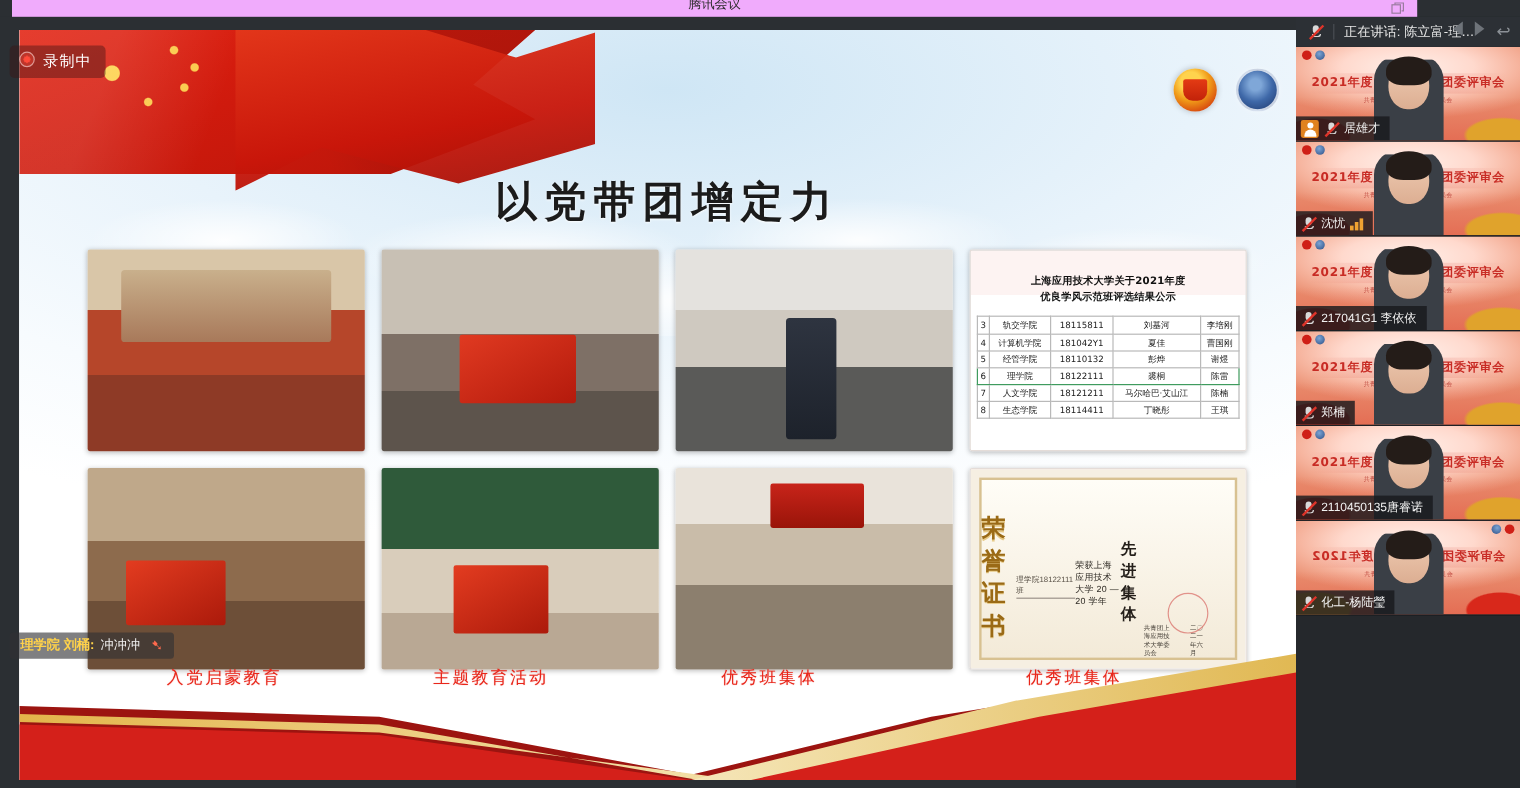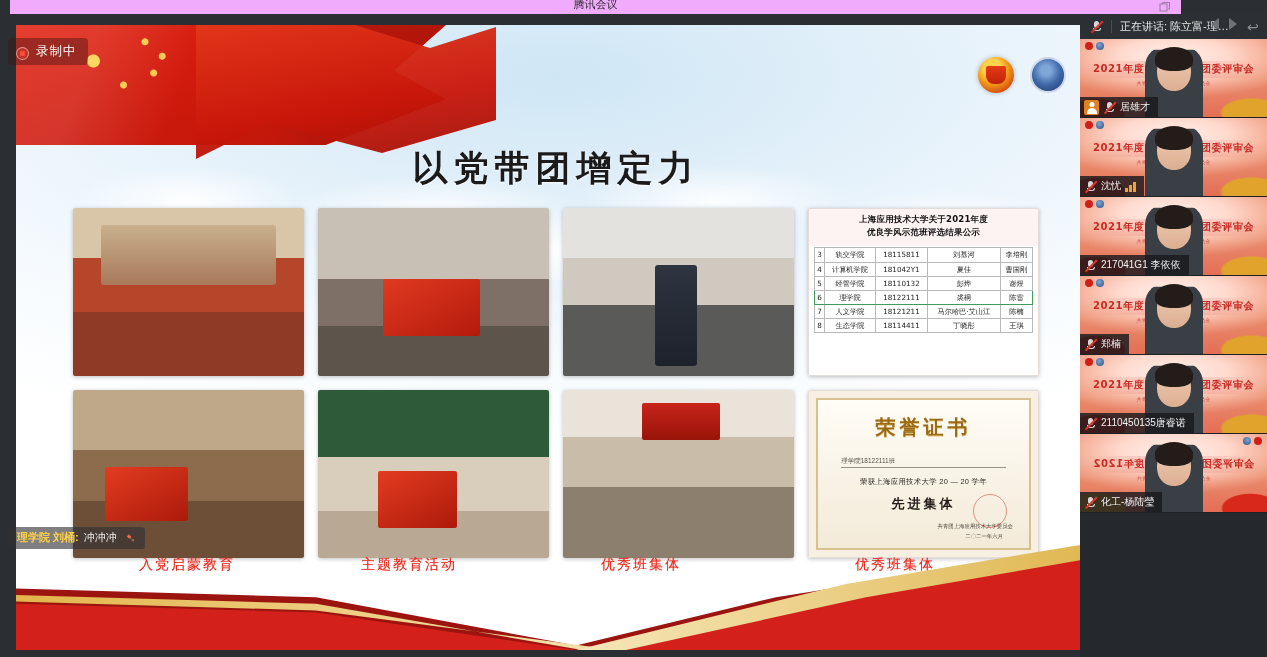--- a/index.html
+++ b/index.html
@@ -123,21 +123,21 @@
   .ph5::after{ content:""; position:absolute; left:14%; top:46%; width:36%; height:32%;
     background:linear-gradient(150deg,#e33c20,#ab1a0b); border-radius:2px; }
   .ph6{ background:linear-gradient(180deg,#2f5a3a 0 40%,#d9cdbb 40% 72%,#b9a894 72% 100%); }
   .ph6::after{ content:""; position:absolute; left:26%; top:48%; width:34%; height:34%;
     background:linear-gradient(150deg,#e33c20,#ac1a0b); border-radius:2px; }
   .ph7{ background:linear-gradient(180deg,#e9e3da 0 28%,#c9bca9 28% 58%,#8c7f6e 58% 100%); }
   .ph7::after{ content:""; position:absolute; left:34%; top:8%; width:34%; height:22%;
     background:linear-gradient(180deg,#c8241a,#991409); border-radius:2px; }
 
   
-  .doc{ position:absolute; inset:0; padding:4px 5px 0; font-family:"DejaVu Sans",sans-serif; }
+  .doc{ position:absolute; inset:0; padding:20px 5px 0; font-family:"DejaVu Sans",sans-serif; }
   .doc-title{
     text-align:center; font-size:8.5px; font-weight:700; color:#111;
     line-height:1.55; letter-spacing:.2px;
   }
   .doc-table{ margin-top:8px; width:100%; border-collapse:collapse; }
   .doc-table td{
     border:1px solid #b9b9b9; font-size:7.2px; color:#1b1b1b; text-align:center;
     padding:2.1px 1px; line-height:1.25; white-space:nowrap;
   }
   .doc-table tr.hl td{ border-top:1.4px solid #3f9b5e; border-bottom:1.4px solid #3f9b5e; }
@@ -146,21 +146,21 @@
   .doc-fade{
     position:absolute; left:0; right:0; bottom:0; height:20px;
     background:linear-gradient(180deg, rgba(255,255,255,0), #ffffff 78%);
   }
 
   
   .cert{ position:absolute; inset:0; background:#f6efe2; padding:7px; }
   .cert-inner{
     position:absolute; inset:7px; border:2px solid #d8c191;
     background:linear-gradient(180deg,#fffdf7,#f3ead8);
-    display:flex; flex-direction:column; align-items:center; padding-top:14px;
+    display:flex; flex-direction:row; align-items:center; padding-top:14px;
   }
   .cert-title{
     font-family:"DejaVu Serif","Liberation Serif",serif;
     font-size:20px; font-weight:700; color:#9a6a16; letter-spacing:4px;
     text-shadow:0 1px 0 #e6c987;
   }
   .cert-line{
     margin-top:16px; width:78%; font-size:6.5px; color:#5a5248; text-align:left;
     border-bottom:1px solid #9b9289; padding-bottom:1px;
   }
@@ -213,21 +213,21 @@
     white-space:nowrap;
   }
   .chat-sender{ color:#ffd24a; font-weight:700; }
   .chat-text{ color:#f0f0f0; }
   .chat-emoji{ margin-left:4px; color:#ff6a4d; font-size:12px; }
 
   
   .rec-badge{
     position:absolute; left:8px; top:24px; z-index:25;
     background:rgba(60,20,18,.42); border-radius:4px;
-    padding:5px 11px 5px 8px; display:flex; align-items:flex-end; gap:7px;
+    padding:5px 11px 5px 8px; display:flex; align-items:flex-start; gap:7px;
   }
   .rec-dot{
     width:13px; height:13px; border-radius:50%;
     background:radial-gradient(circle at 50% 50%, #ff4b3a 0 35%, rgba(255,75,58,.35) 38% 100%);
     border:1px solid rgba(255,255,255,.5);
   }
   .rec-label{ color:#ffffff; font-size:12.5px; letter-spacing:1px; }
 
   
   .panel{

